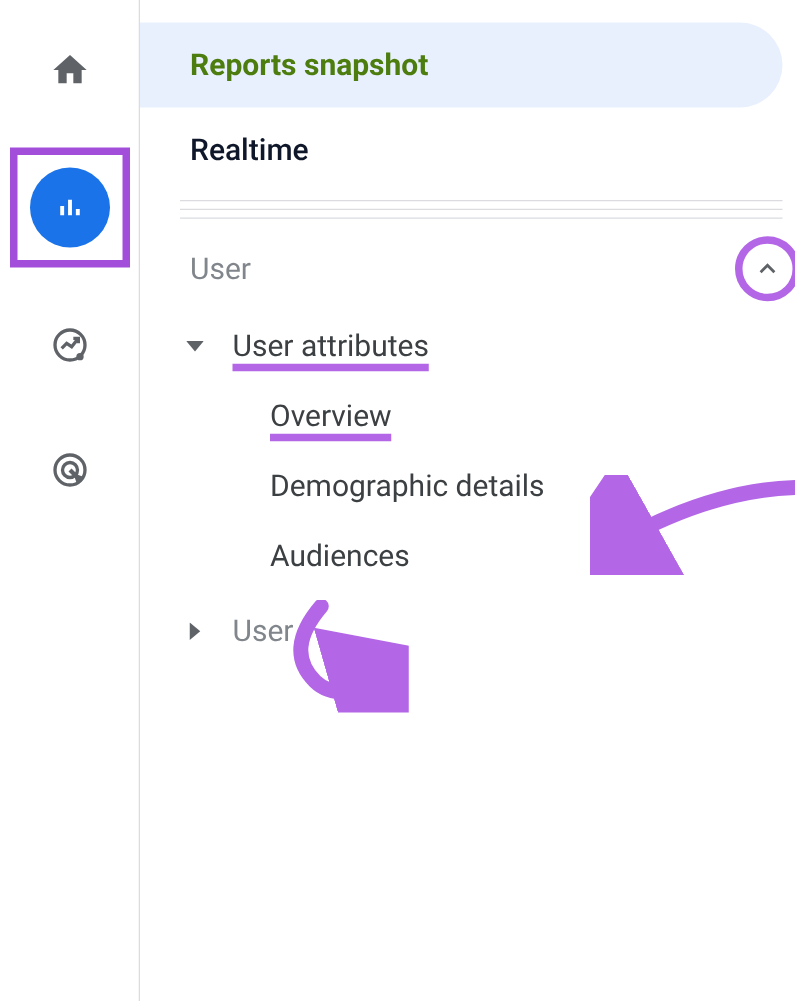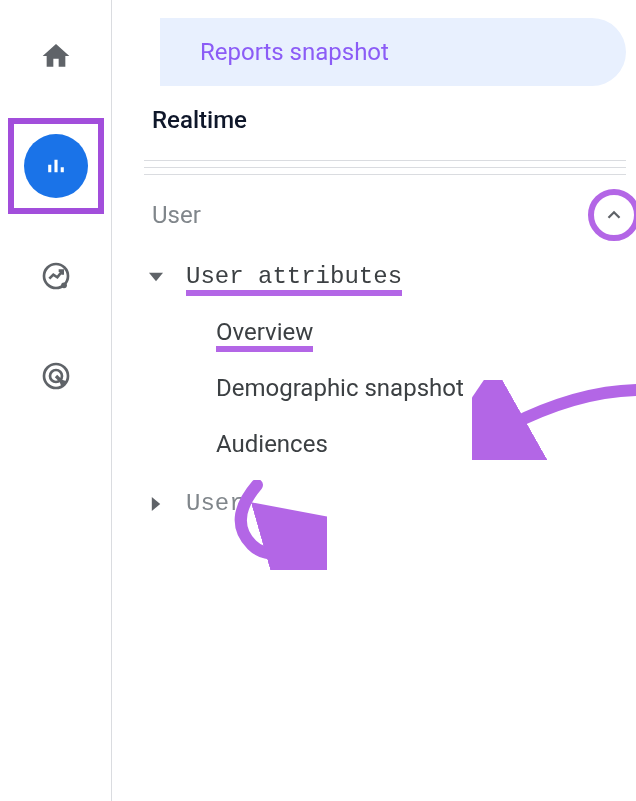--- a/index.html
+++ b/index.html
@@ -76,24 +76,23 @@
       align-items: center;
       justify-content: space-between;
       padding: 20px 28px 20px 40px;
       font-size: 24px;
       color: #3c4043;
       cursor: pointer;
       font-weight: 500;
     }
     .menu-item.selected {
       background: #e8f0fe;
-      color: #8b5cf6;
+      color: #4d7c0f;
       border-radius: 0 40px 40px 0;
-      font-weight: 400;
-      margin-left: 48px;
+      font-weight: 700;
     }
     .menu-item.realtime {
       color: #0f172a;
       font-weight: 500;
     }
     .menu-item.section-label {
       color: #5f6368;
       font-weight: 400;
     }
     .menu-item.group-header {
@@ -124,21 +123,20 @@
     .sub-list {
       list-style: none;
       font-size: 24px;
     }
     .sub-item {
       display: flex;
       align-items: center;
       padding: 14px 28px 14px 32px;
       cursor: pointer;
       color: #3c4043;
-      font-family: Liberation Mono, monospace;
     }
     .sub-item .caret {
       width: 24px;
       display: flex;
       justify-content: center;
       align-items: center;
       margin-right: 18px;
       color: #5f6368;
     }
     .sub-item .caret svg {
@@ -259,21 +257,21 @@
             <svg viewBox="0 0 10 10" fill="currentColor">
                 <polygon points="0,2 10,2 5,8"></polygon>
               </svg>
           </span>
           <span class="underline">User attributes</span>
         </li>
         <li class="sub-sub-item">
           <span class="underline ul-short">Overview</span>
         </li>
         <li class="sub-sub-item">
-          <span>Demographic snapshot</span>
+          <span>Demographic details</span>
         </li>
         <li class="sub-sub-item">
           <span>Audiences</span>
         </li>
         <li class="sub-item" style="padding-top:18px;">
           <span class="caret">
             <svg viewBox="0 0 10 10" fill="currentColor">
                 <polygon points="2,0 8,5 2,10"></polygon>
               </svg>
           </span>

